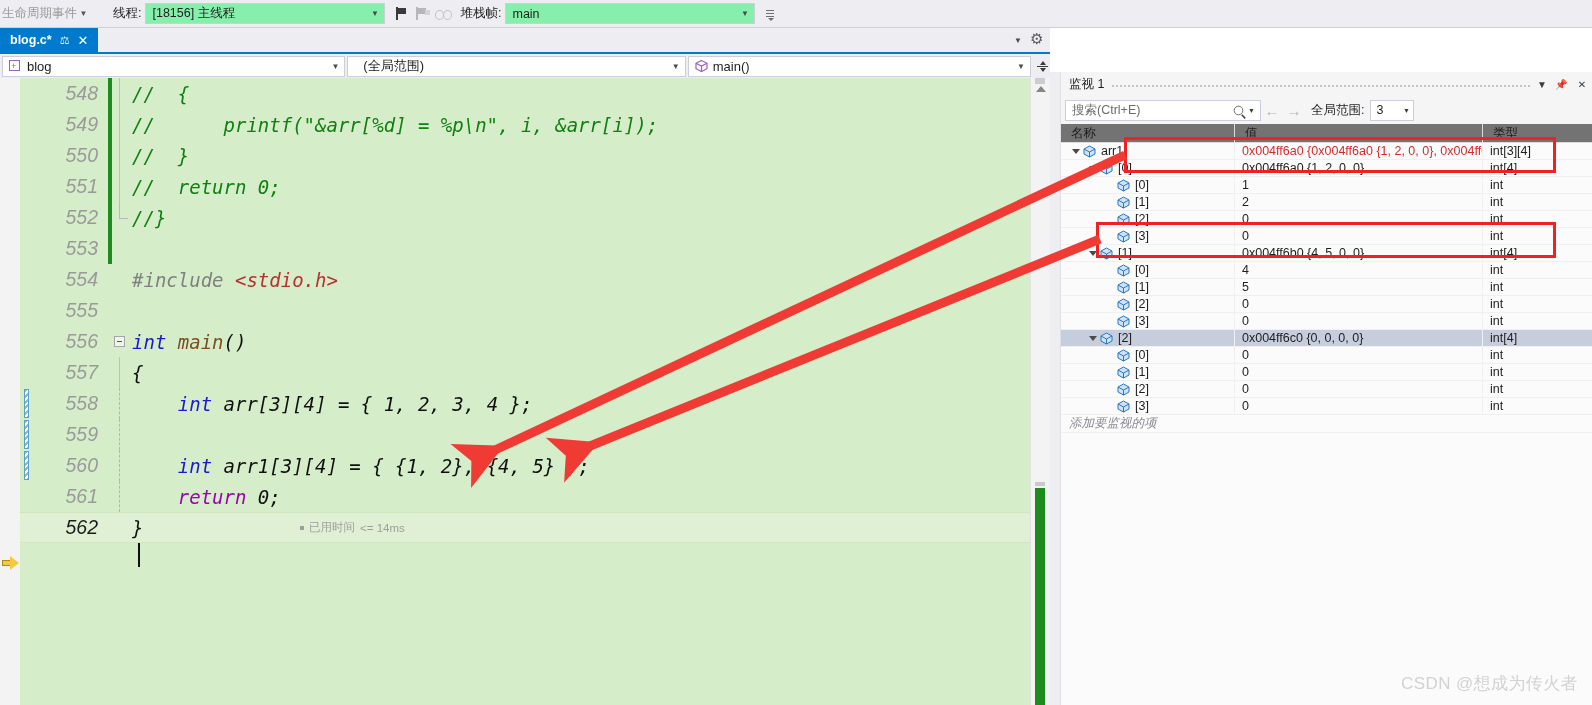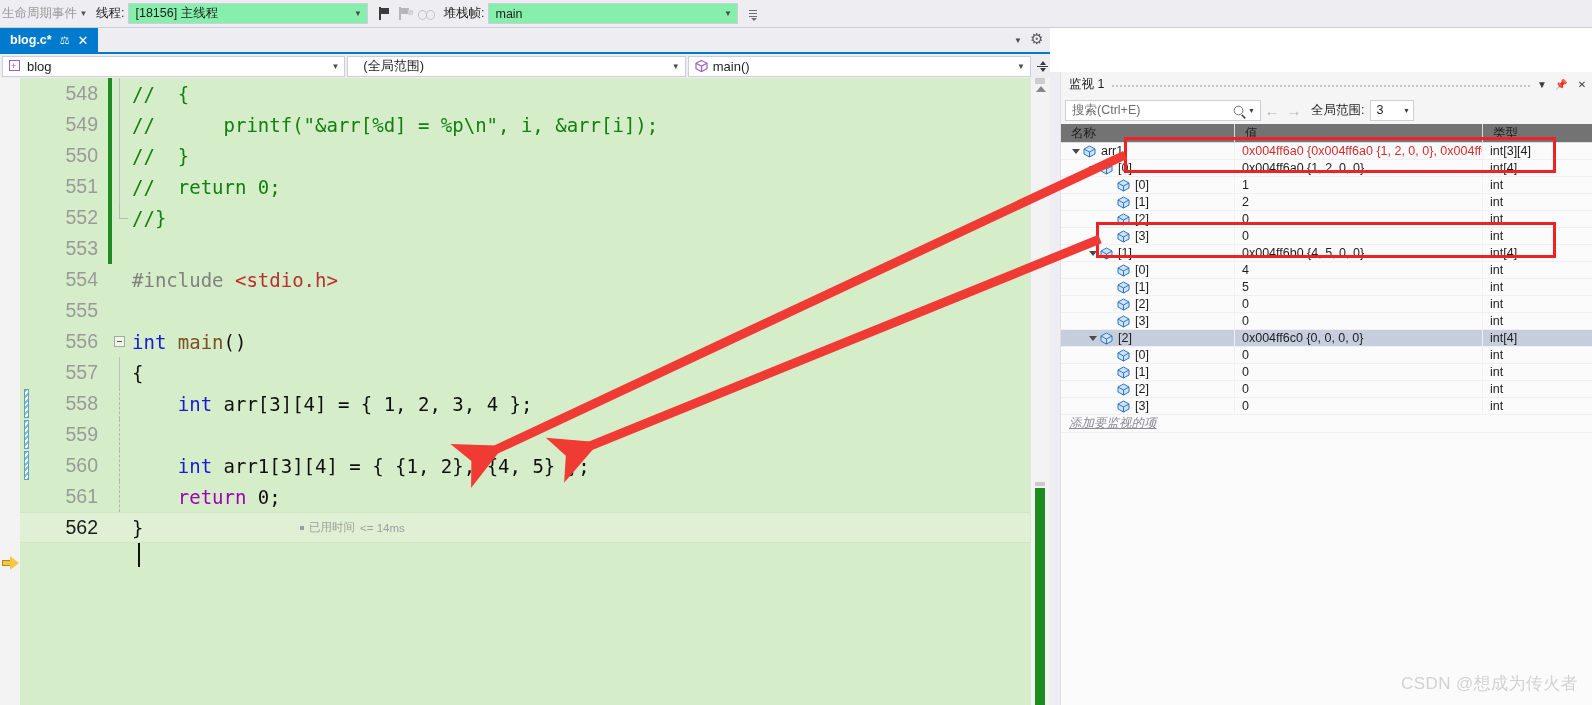--- a/index.html
+++ b/index.html
@@ -131,21 +131,21 @@
     position: absolute; left: 20px; top: 0; width: 1010px; height: 655px;
     background: #d6edc9;
   }
   .breakpoint-gutter {
     position: absolute; left: 0; top: 0; width: 20px; height: 655px; background: #f3f3f3;
   }
   .code-lines {
     position: absolute; left: 20px; top: 0; width: 1010px; height: 655px;
     font-family: "DejaVu Sans Mono", monospace; font-size: 19px;
   }
-  .cline { position: relative; height: 31px; display: flex; align-items: center; }
+  .cline { position: relative; height: 31px; display: flex; align-items: center; font-style: italic; }
   .lnum {
     width: 88px; text-align: right; padding-right: 10px; color: #9a9a9a;
     font-family: "Liberation Sans", sans-serif; font-size: 19.5px; flex: none;
   }
   .lnum.cur { color: #1b1b1b; }
   .chgbar { width: 4px; height: 31px; flex: none; }
   .chgbar.green { background: #1d8b1d; }
   .chgbar.none { background: transparent; }
   .foldcol { width: 16px; flex: none; position: relative; height: 31px; }
   .codetext { padding-left: 4px; white-space: pre; letter-spacing: 0px; }
@@ -297,21 +297,21 @@
     width: 0; height: 0; border-left: 4.5px solid transparent; border-right: 4.5px solid transparent;
     border-top: 5px solid #4a4a4a;
   }
   .cube {
     width: 15px; height: 15px; flex: none; margin-right: 4px;
   }
   .add-watch {
     height: 18px; display: flex; align-items: center; font-size: 12.5px; color: #8a8a95;
     font-style: italic; padding-left: 8px; border-bottom: 1px solid #f0f0f0;
   }
-  .add-watch .c-gap { width: 165px; text-decoration: underline; }
+  .add-watch .c-gap { width: 165px; }
 
   
   .red-box {
     position: absolute; border: 3px solid #ee2222; pointer-events: none;
   }
   
   .arrows { position: absolute; left: 0; top: 0; width: 1592px; height: 705px; pointer-events: none; }
 
   .watermark {
     position: absolute; right: 14px; bottom: 10px; font-size: 17px; color: #d2d2d2;
@@ -319,21 +319,21 @@
   }
 </style>
 </head>
 <body>
 
 <div id="root">
 
   <div class="debug-toolbar">
     <span class="dt-label dim">生命周期事件</span>
     <span class="dt-caret">▼</span>
-    <span class="dt-label" style="margin-left:6px">线程:</span>
+    <span class="dt-label" style="margin-left:23px">线程:</span>
     <div class="dt-combo" style="width:240px">
       <span class="val">[18156] 主线程</span>
       <span class="arw">▼</span>
     </div>
     <div class="dt-icons">
       <span class="flag-ico">
           <i></i>
           <b></b>
         </span>
       <span class="flag-ico dim">

